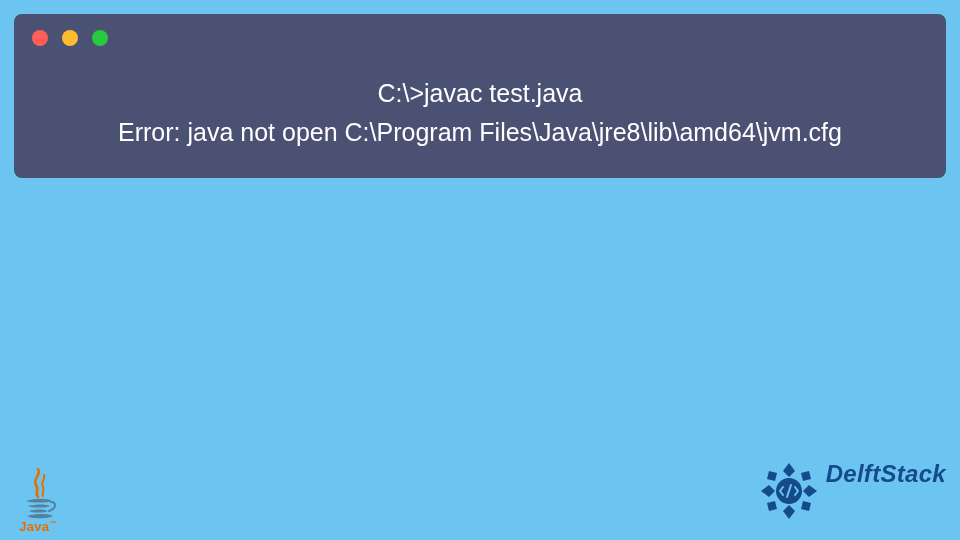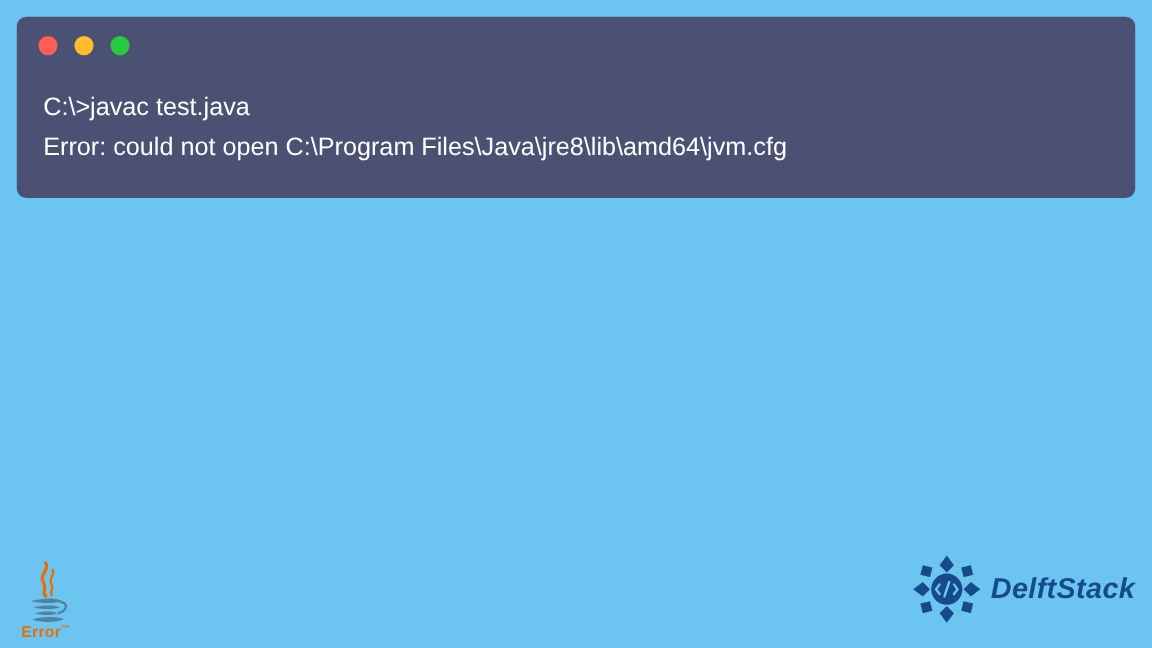--- a/index.html
+++ b/index.html
@@ -32,24 +32,25 @@
     border-radius: 50%;
   }
   .dot.red { background: #ff5f56; }
   .dot.yellow { background: #ffbd2e; }
   .dot.green { background: #27c93f; }
   .term-body {
     padding: 28px 22px 0 22px;
   }
   .term-line {
     color: #ffffff;
-    font-size: 21px;
+    font-size: 25px;
     line-height: 1.55;
     font-weight: 400;
     white-space: nowrap;
+    text-align: center;
   }
   .java-logo {
     position: absolute;
     left: 14px;
     bottom: 6px;
     width: 48px;
     height: 78px;
     display: flex;
     flex-direction: column;
     align-items: center;
@@ -63,21 +64,20 @@
     color: #e76f00;
     letter-spacing: 0.3px;
     margin-top: -2px;
   }
   .java-word .tm { font-size: 7px; vertical-align: super; }
   .delft {
     position: absolute;
     right: 14px;
     bottom: 18px;
     display: flex;
-    align-items: center;
     gap: 6px;
   }
   .delft-text {
     font-size: 24px;
     font-weight: 600;
     color: #154b8a;
     font-style: italic;
     letter-spacing: 0.3px;
   }
 </style>
@@ -85,36 +85,36 @@
 <body>
 
 <div class="terminal">
   <div class="titlebar">
     <div class="dot red"></div>
     <div class="dot yellow"></div>
     <div class="dot green"></div>
   </div>
   <div class="term-body">
     <div class="term-line">C:\&gt;javac test.java</div>
-    <div class="term-line">Error: could not open C:\Program Files\Java\jre8\lib\amd64\jvm.cfg</div>
+    <div class="term-line">Error: java not open C:\Program Files\Java\jre8\lib\amd64\jvm.cfg</div>
   </div>
 </div>
 
 <div class="java-logo">
   <svg width="40" height="54" viewBox="0 0 40 54">
     <path d="M20 2 C24 8 14 12 18 18 C22 24 16 26 20 30" stroke="#e76f00" stroke-width="2.6" fill="none" stroke-linecap="round"></path>
     <path d="M26 8 C28 12 22 15 25 20 C27 24 23 26 25 29" stroke="#e76f00" stroke-width="2" fill="none" stroke-linecap="round"></path>
     <path d="M8 34 C18 31 30 31 34 34 C30 36 14 36 8 34 Z" fill="#5382a1"></path>
     <path d="M10 39 C18 37 28 37 32 39 C28 41 14 41 10 39 Z" fill="#5382a1"></path>
     <path d="M11 44 C18 42 26 42 30 44 C26 46 15 46 11 44 Z" fill="#5382a1"></path>
     <path d="M9 49 C20 46 32 47 35 49 C30 52 13 52 9 49 Z" fill="#5382a1"></path>
     <path d="M33 35 C37 35 38 38 36 41 C34 43 31 44 31 44" stroke="#5382a1" stroke-width="2" fill="none" stroke-linecap="round"></path>
   </svg>
   <div class="java-word">
-    <span>Error</span><span class="tm">™</span>
+    <span>Java</span><span class="tm">™</span>
   </div>
 </div>
 
 <div class="delft">
   <svg width="62" height="62" viewBox="0 0 62 62">
     <g transform="translate(31,31)">
       <g fill="#154b8a">
         <path d="M0 -28 L6 -20 L0 -14 L-6 -20 Z"></path>
         <path d="M0 28 L6 20 L0 14 L-6 20 Z"></path>
         <path d="M-28 0 L-20 6 L-14 0 L-20 -6 Z"></path>

